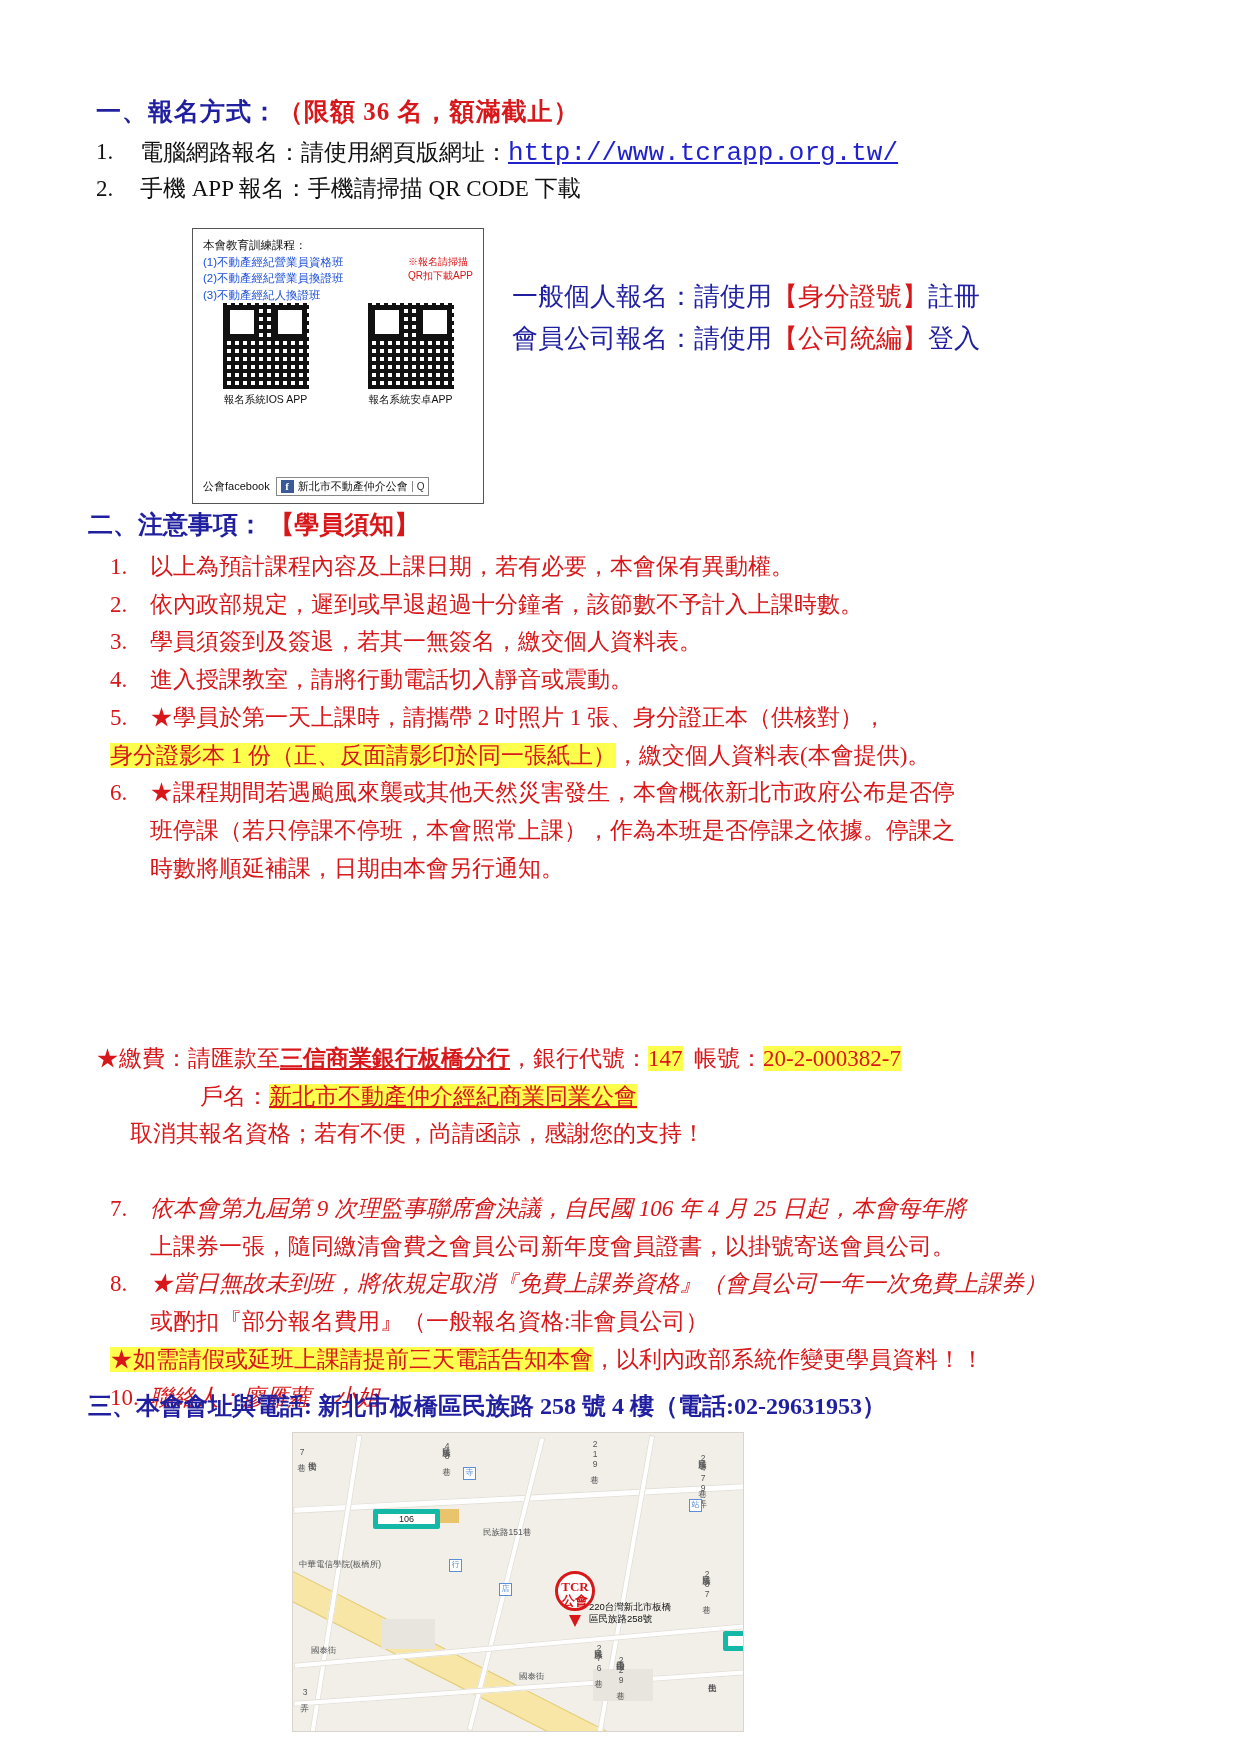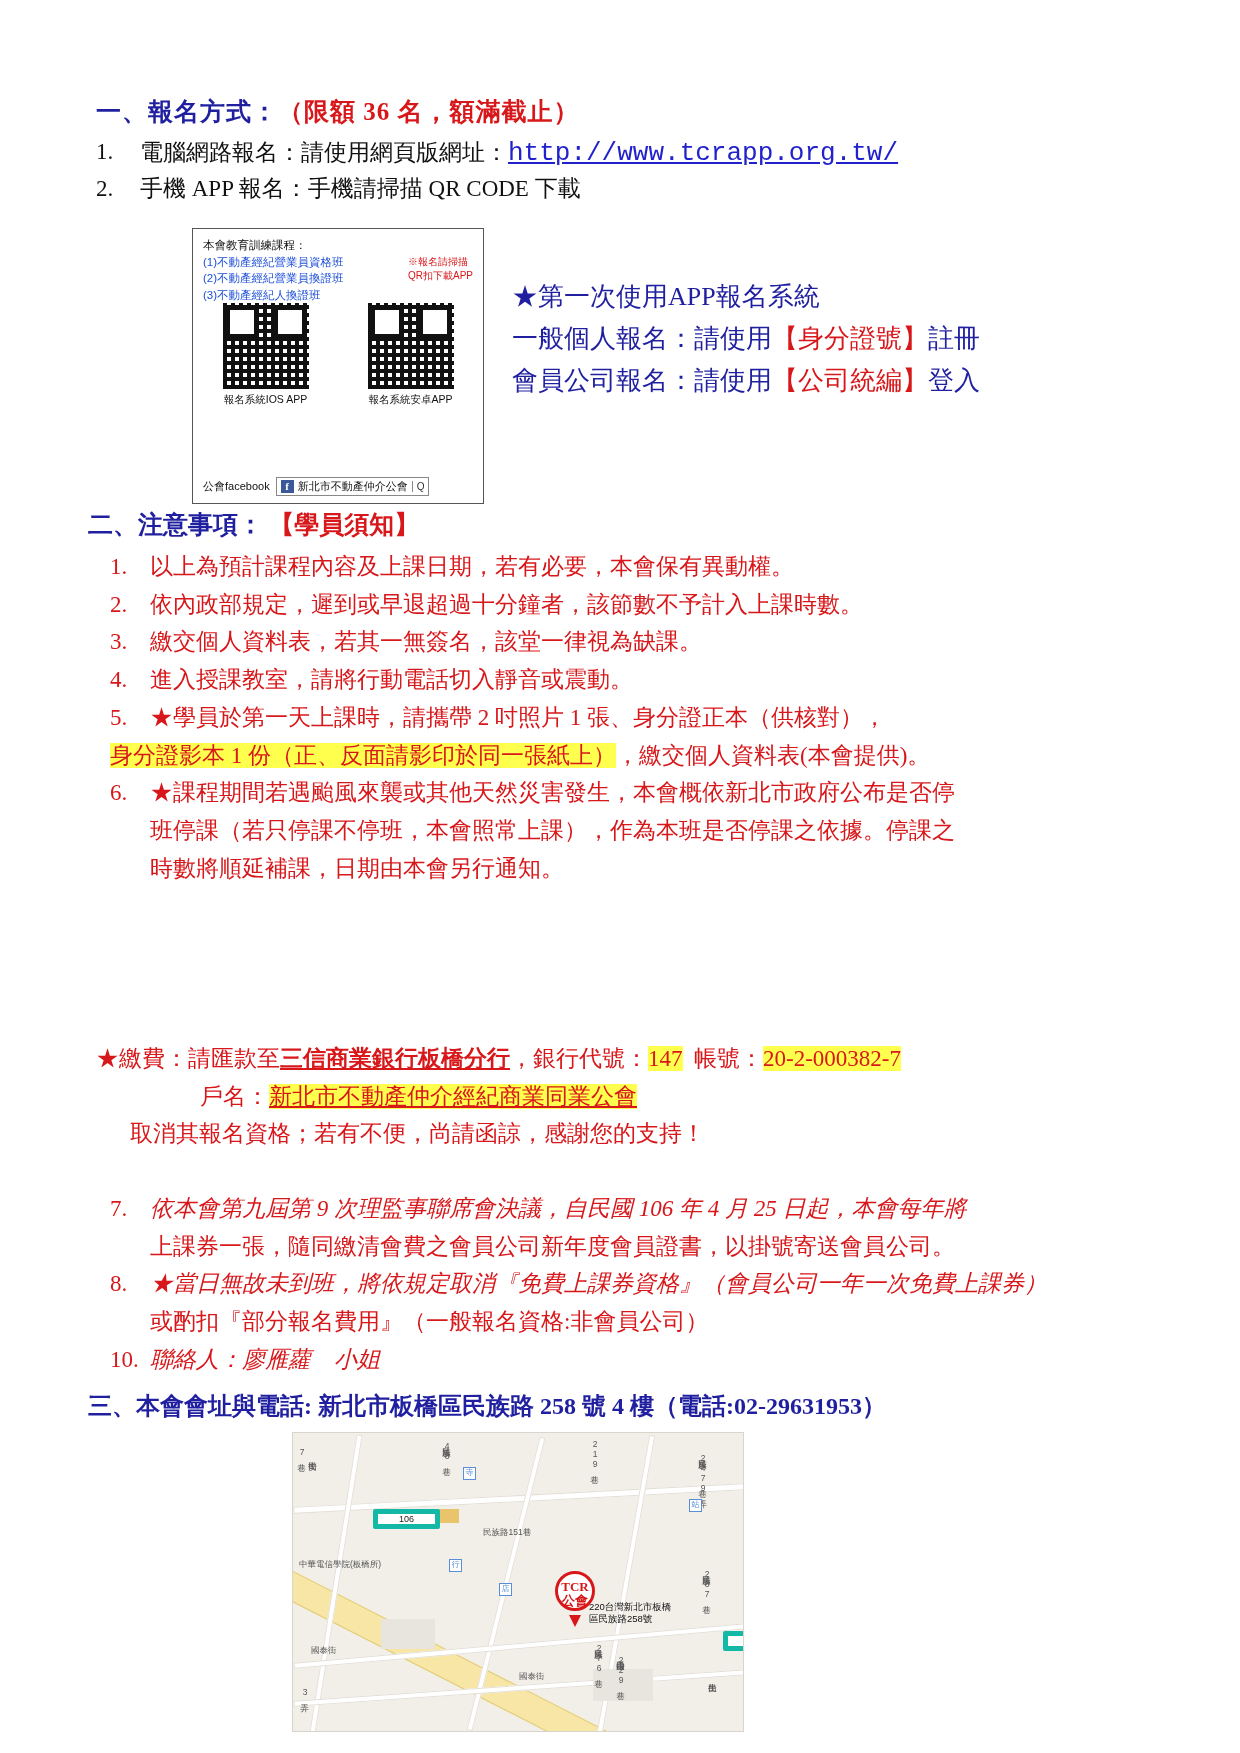--- a/index.html
+++ b/index.html
@@ -404,42 +404,41 @@
       <span>公會facebook</span>
       <span class="fbbox">
         <span class="fbicon">f</span>
         <span>新北市不動產仲介公會</span>
         <span class="fbsearch">Q</span>
       </span>
     </div>
   </div>
 
   <div class="appnotes">
-    <div>★第一次使用APP報名系統</div>
     <div><span>一般個人報名：請使用</span><span class="rd">【身分證號】</span><span>註冊</span></div>
     <div><span>會員公司報名：請使用</span><span class="rd">【公司統編】</span><span>登入</span></div>
   </div>
 
   <div class="sec2head">
     <span>二、注意事項：</span>
     <span class="stu">【學員須知】</span>
   </div>
 
   <div class="notes">
     <div class="item">
       <span class="n">1.</span>
       <span class="body">以上為預計課程內容及上課日期，若有必要，本會保有異動權。</span>
     </div>
     <div class="item">
       <span class="n">2.</span>
       <span class="body">依內政部規定，遲到或早退超過十分鐘者，該節數不予計入上課時數。</span>
     </div>
     <div class="item">
       <span class="n">3.</span>
-      <span class="body">繳交個人資料表，若其一無簽名，該堂一律視為缺課。</span>
+      <span class="body">學員須簽到及簽退，若其一無簽名，繳交個人資料表。</span>
     </div>
     <div class="item">
       <span class="n">4.</span>
       <span class="body">進入授課教室，請將行動電話切入靜音或震動。</span>
     </div>
     <div class="item">
       <span class="n">5.</span>
       <span class="body">★學員於第一天上課時，請攜帶 2 吋照片 1 張、身分證正本（供核對），</span>
     </div>
     <div class="free">
@@ -467,20 +466,23 @@
     <div class="item">
       <span class="n">7.</span>
       <span class="body">依本會第九屆第 9 次理監事聯席會決議，自民國 106 年 4 月 25 日起，本會每年將</span>
     </div>
     <div class="cont">上課券一張，隨同繳清會費之會員公司新年度會員證書，以掛號寄送會員公司。</div>
     <div class="item">
       <span class="n">8.</span>
       <span class="body">★當日無故未到班，將依規定取消『免費上課券資格』（會員公司一年一次免費上課券）</span>
     </div>
     <div class="cont">或酌扣『部分報名費用』（一般報名資格:非會員公司）</div>
+    <div>
+      <span class="hl">★如需請假或延班上課請提前三天電話告知本會</span><span>，以利內政部系統作變更學員資料！！</span>
+    </div>
     <div class="item">
       <span class="n">10.</span>
       <span class="body">聯絡人：廖雁蘿　小姐</span>
     </div>
   </div>
 
   <div class="sec3">三、本會會址與電話: 新北市板橋區民族路 258 號 4 樓（電話:02-29631953）</div>
 
   <div class="map">
     <div class="road-main"></div>

